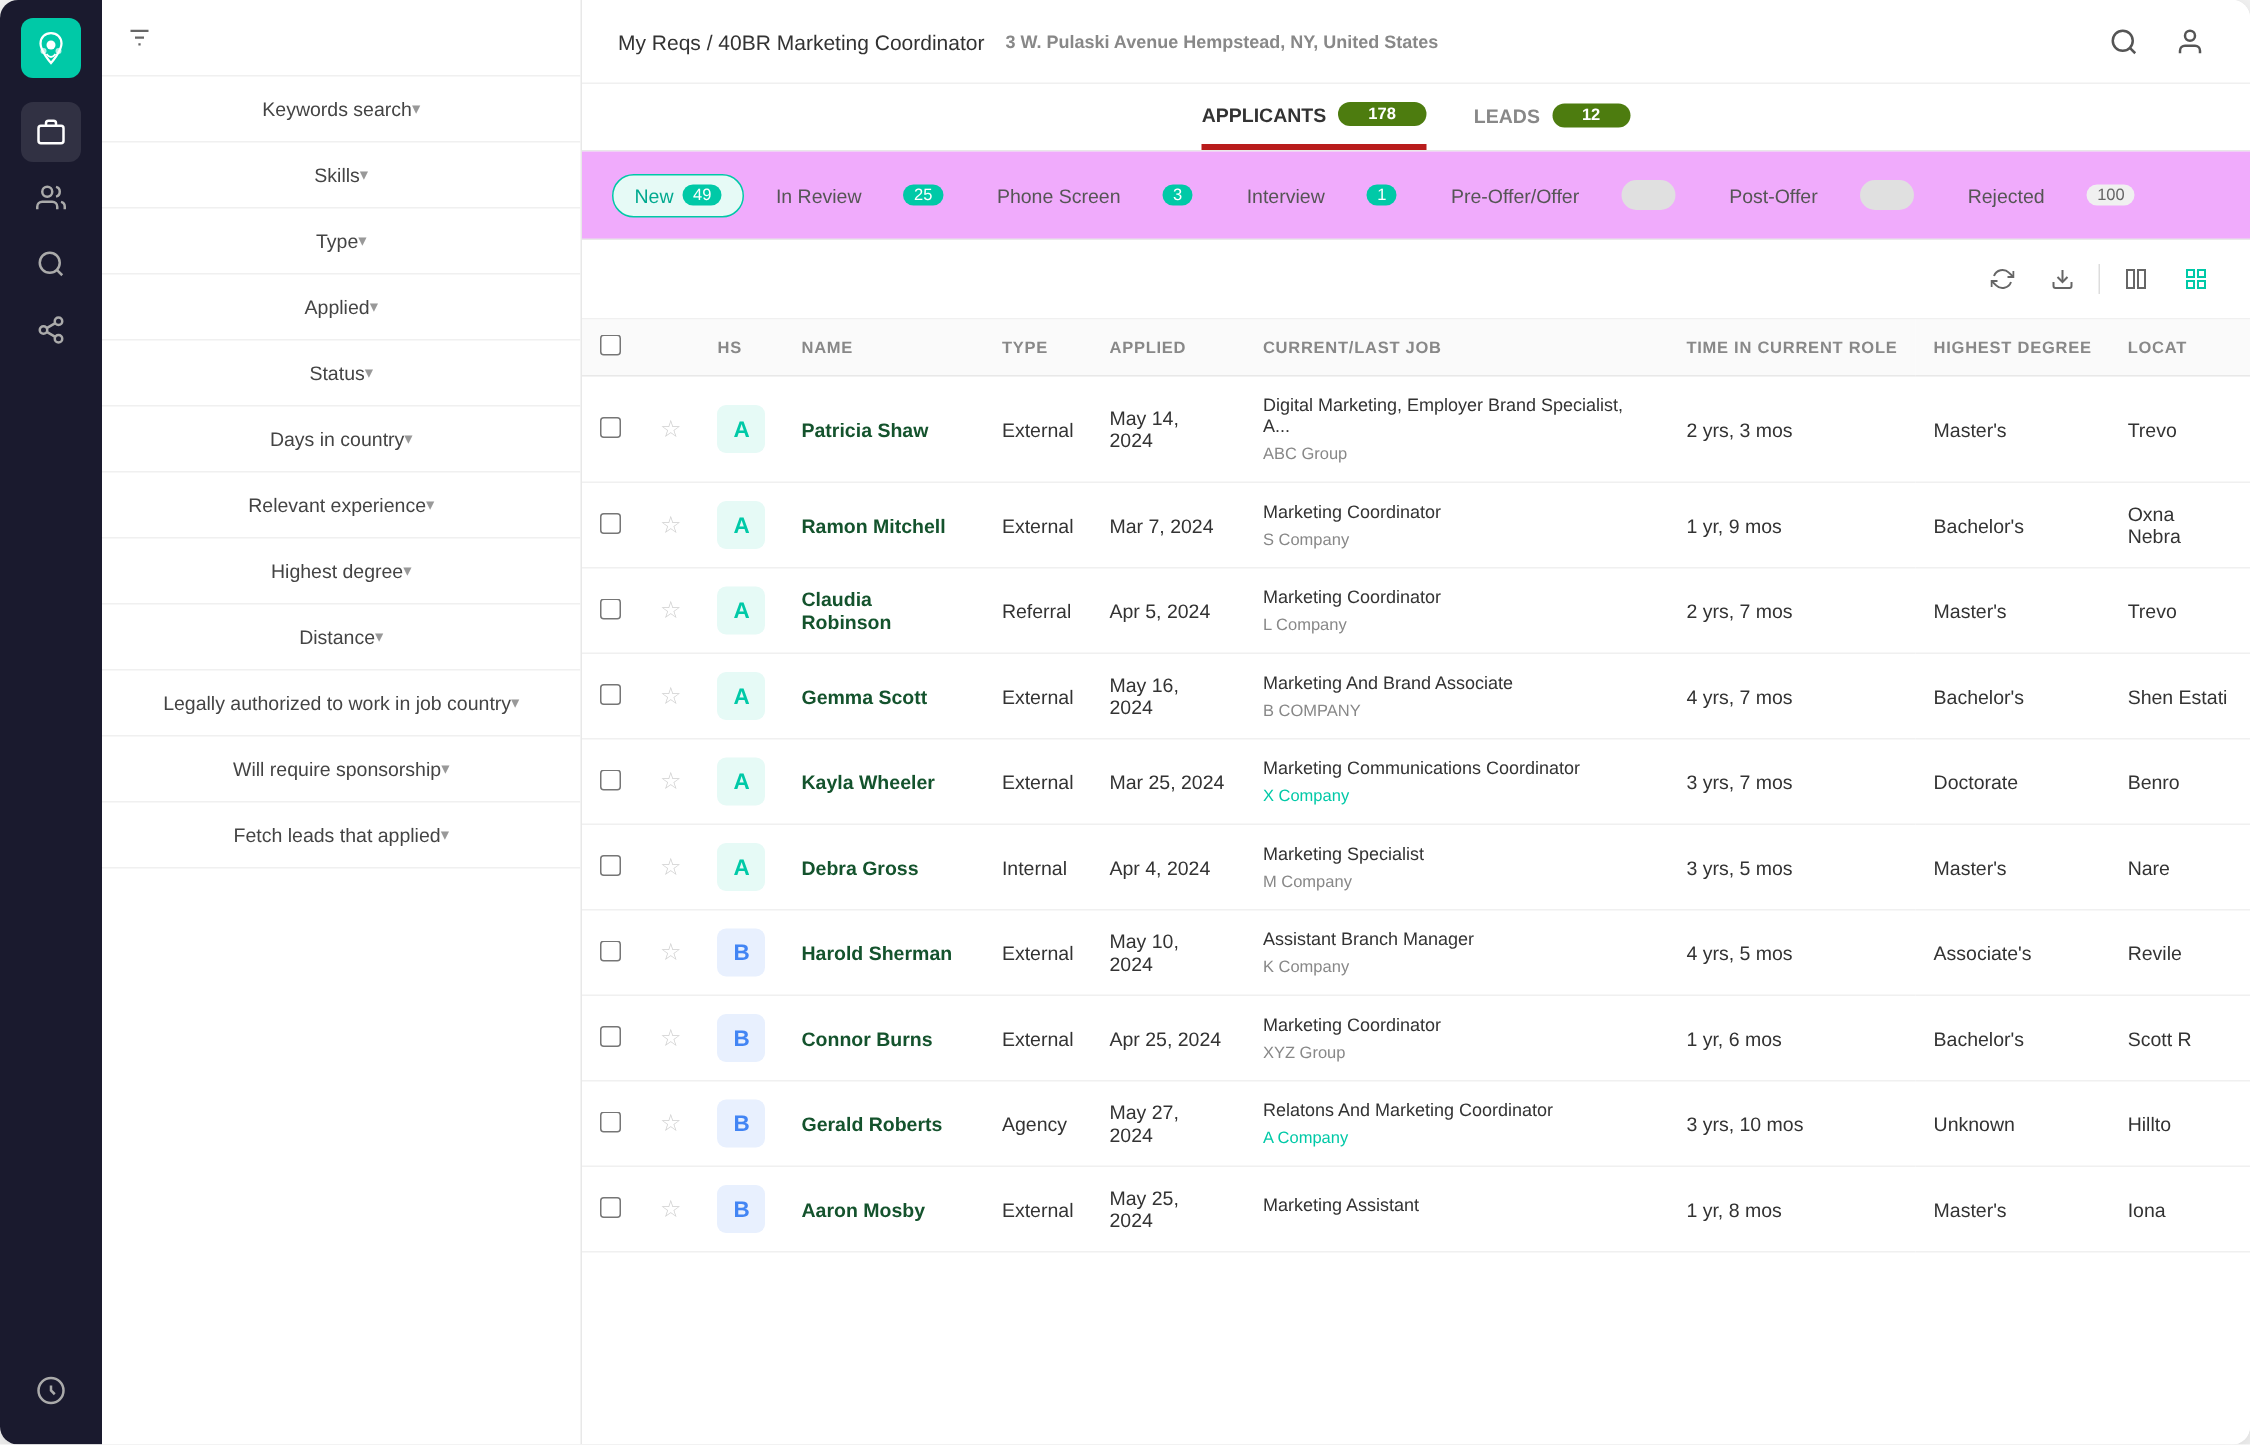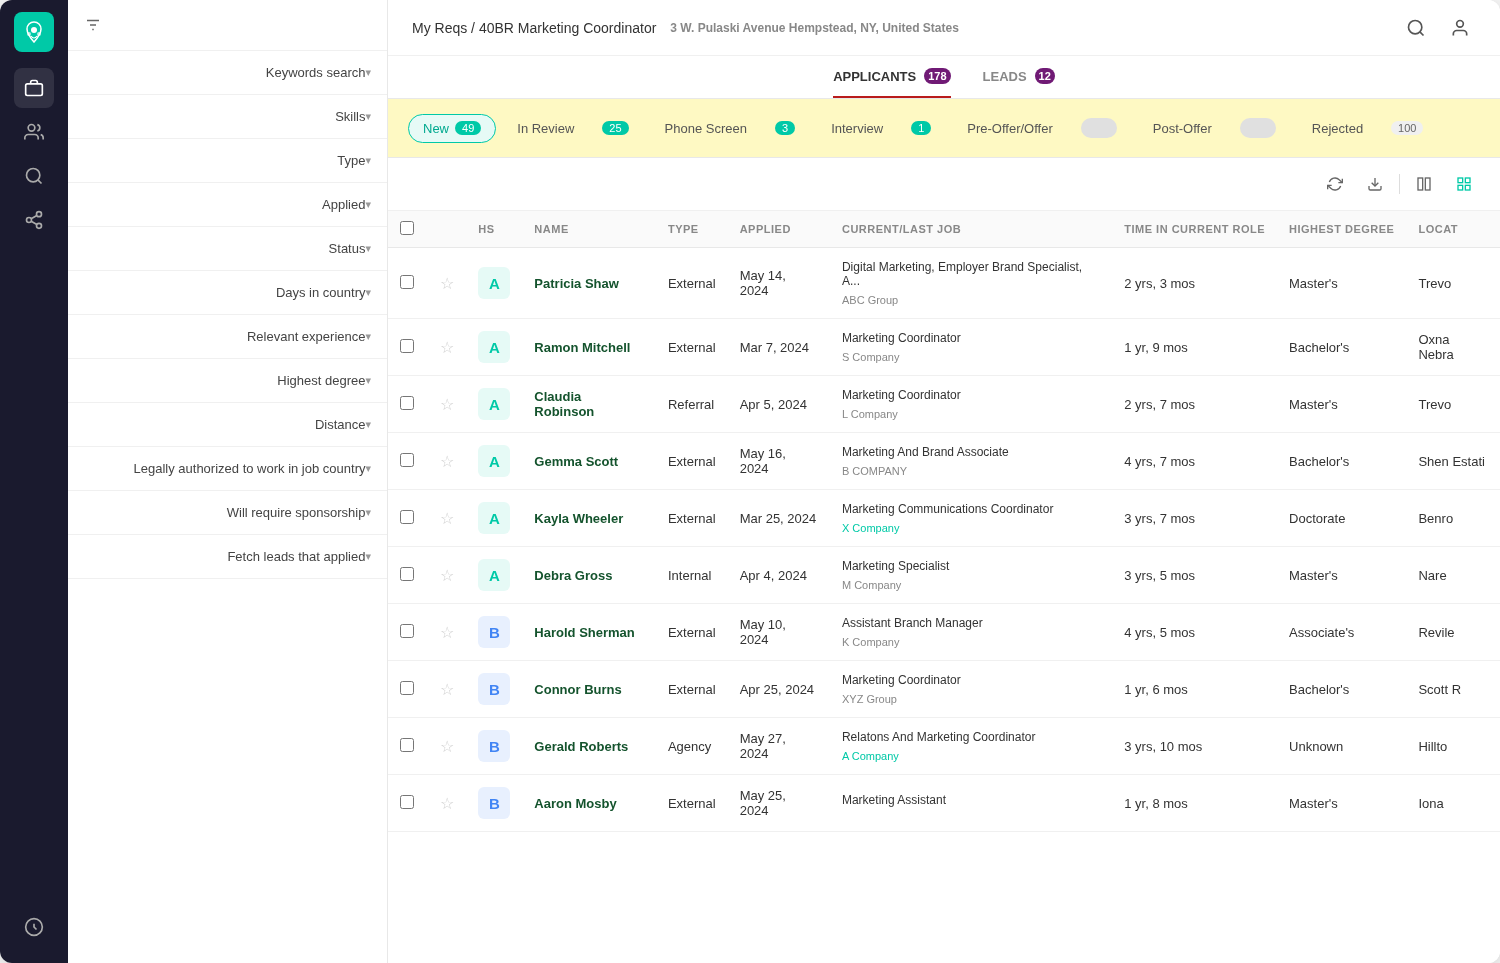--- a/index.html
+++ b/index.html
@@ -11,42 +11,42 @@
     .sidebar-icons { width: 68px; background: #1a1a2e; display: flex; flex-direction: column; align-items: center; padding-top: 12px; gap: 4px; }
     .sidebar-logo { width: 40px; height: 40px; background: #00c9a7; border-radius: 8px; display: flex; align-items: center; justify-content: center; margin-bottom: 12px; }
     .sidebar-icon-btn { width: 40px; height: 40px; border-radius: 8px; display: flex; align-items: center; justify-content: center; cursor: pointer; color: #aaa; }
     .sidebar-icon-btn.active { background: rgba(255,255,255,0.1); color: #fff; }
     .sidebar-bottom { margin-top: auto; margin-bottom: 16px; }
 
     
     .filter-panel { width: 320px; background: #fff; border-right: 1px solid #e8e8e8; display: flex; flex-direction: column; overflow-y: auto; }
     .filter-header { padding: 16px; border-bottom: 1px solid #f0f0f0; display: flex; align-items: center; gap: 8px; }
     .filter-section { border-bottom: 1px solid #f0f0f0; }
-    .filter-section-header { display: flex; align-items: center; justify-content: flex-end; padding: 14px 16px; cursor: pointer; }
+    .filter-section-header { display: flex; align-items: center; justify-content: center; padding: 14px 16px; cursor: pointer; }
     .filter-section-label { font-size: 13px; color: #444; font-weight: 400; }
     .chevron-icon { color: #999; font-size: 11px; }
 
     
     .main-content { flex: 1; display: flex; flex-direction: column; overflow: hidden; }
 
     
     .top-header { height: 56px; background: #fff; display: flex; align-items: center; justify-content: space-between; padding: 0 24px; border-bottom: 1px solid #f0f0f0; }
     .breadcrumb { display: flex; align-items: center; gap: 6px; font-size: 14px; color: #333; font-weight: 500; justify-content: center; }
     .breadcrumb-location { color: #888; font-size: 12px; margin-left: 8px; font-weight: 700; }
     .header-actions { display: flex; gap: 12px; }
     .header-icon-btn { width: 32px; height: 32px; display: flex; align-items: center; justify-content: center; cursor: pointer; color: #555; }
 
     
     .tab-bar { display: flex; align-items: center; justify-content: center; padding: 12px 0 0; border-bottom: 1px solid #e8e8e8; background: #fff; gap: 32px; }
     .tab-item { display: flex; align-items: center; gap: 8px; padding-bottom: 12px; cursor: pointer; font-weight: 600; font-size: 13px; color: #888; border-bottom: 2px solid transparent; }
-    .tab-item.active { color: #333; border-bottom: 2px solid #b91c1c; }
-    .tab-badge { background: #701a75; color: #fff; border-radius: 10px; padding: 2px 4px; font-size: 11px; font-weight: 600; }
+    .tab-item.active { color: #333; border-bottom: 4px solid #b91c1c; }
+    .tab-badge { background: #4d7c0f; color: #fff; border-radius: 10px; padding: 2px 20px; font-size: 11px; font-weight: 600; }
 
     
-    .stage-bar { display: flex; align-items: center; padding: 12px 20px; gap: 6px; background: #fef9c3; border-bottom: 1px solid #e8e8e8; overflow-x: auto; }
+    .stage-bar { display: flex; align-items: center; padding: 12px 20px; gap: 6px; background: #f0abfc; border-bottom: 1px solid #e8e8e8; overflow-x: auto; }
     .stage-btn { display: flex; align-items: center; gap: 6px; padding: 6px 14px; border-radius: 20px; cursor: pointer; font-size: 13px; font-weight: 500; border: 1.5px solid transparent; white-space: nowrap; }
     .stage-btn.active { background: #e6faf6; border-color: #00c9a7; color: #00a98f; }
     .stage-btn.normal { color: #555; gap: 28px; }
     .stage-badge { background: #00c9a7; color: #fff; border-radius: 10px; padding: 1px 7px; font-size: 11px; }
     .stage-badge.red { background: #f0f0f0; color: #666; }
     .stage-toggle { width: 36px; height: 20px; background: #e0e0e0; border-radius: 10px; position: relative; }
 
     
     .table-container { flex: 1; overflow: auto; background: #fff; }
     .table-toolbar { display: flex; align-items: center; justify-content: flex-end; padding: 10px 20px; border-bottom: 1px solid #f0f0f0; gap: 8px; }

